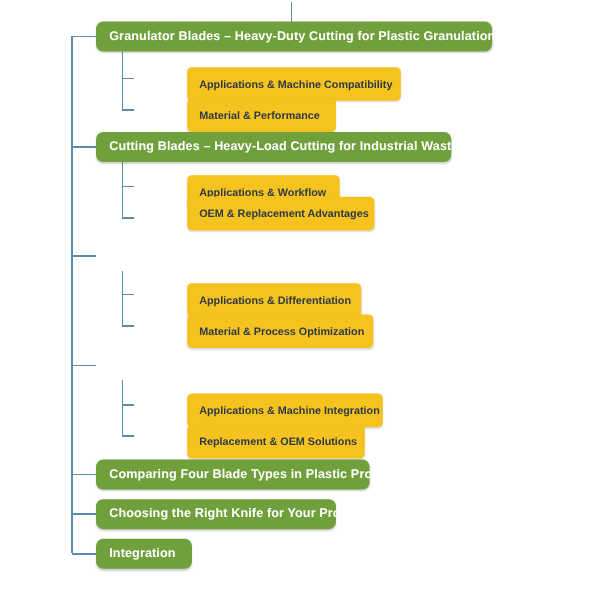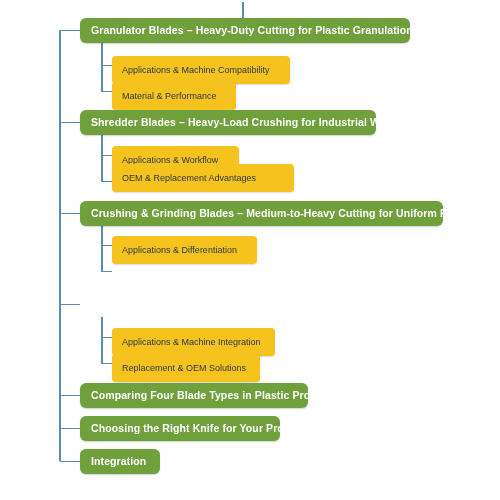--- a/index.html
+++ b/index.html
@@ -44,23 +44,24 @@
     letter-spacing: 0.1px;
     padding: 0 11px;
     box-shadow: 0 1px 1.5px rgba(0,0,0,0.18);
   }
   .node.level2 {
     height: 19px;
     border-radius: 4px;
     background: #f5c21e;
     color: #2d3a47;
     font-size: 9px;
-    font-weight: normal;
+    font-weight: bold;
     padding: 14px 10px;
     box-shadow: 0 1px 1.5px rgba(0,0,0,0.14);
+    margin-left: 44px;
   }
   .node.level1 .label,
   .node.level2 .label {
     display: block;
     line-height: 1;
     text-align: right;
   }
 </style>
 </head>
 <body>
@@ -106,39 +107,39 @@
 
   <div class="node level2" style="left:112px; top:56px; width:178px;">
     <span class="label">Applications &amp; Machine Compatibility</span>
   </div>
 
   <div class="node level2" style="left:112px; top:82px; width:124px;">
     <span class="label">Material &amp; Performance</span>
   </div>
 
   <div class="node level1" style="left:80px; top:110px; width:296px;">
-    <span class="label">Shredder Blades – Heavy-Load Crushing for Industrial  Waste</span>
+    <span class="label">Cutting Blades – Heavy-Load Cutting for Industrial  Waste</span>
   </div>
 
   <div class="node level2" style="left:112px; top:146px; width:127px;">
     <span class="label">Applications &amp; Workflow</span>
   </div>
 
-  <div class="node level2" style="left:112px; top:164px; width:182px;">
+  <div class="node level2" style="left:112px; top:164px; width:156px;">
     <span class="label">OEM &amp; Replacement Advantages</span>
   </div>
 
-  <div class="node level1" style="left:80px; top:201px; width:363px;">
-    <span class="label">Crushing &amp; Grinding Blades – Medium-to-Heavy Cutting for Uniform Particles</span>
-  </div>
 
   <div class="node level2" style="left:112px; top:236px; width:145px;">
     <span class="label">Applications &amp; Differentiation</span>
   </div>
 
+  <div class="node level2" style="left:112px; top:262px; width:155px;">
+    <span class="label">Material &amp; Process Optimization</span>
+  </div>
 
 
   <div class="node level2" style="left:112px; top:328px; width:163px;">
     <span class="label">Applications &amp; Machine Integration</span>
   </div>
 
   <div class="node level2" style="left:112px; top:354px; width:148px;">
     <span class="label">Replacement &amp; OEM Solutions</span>
   </div>
 

